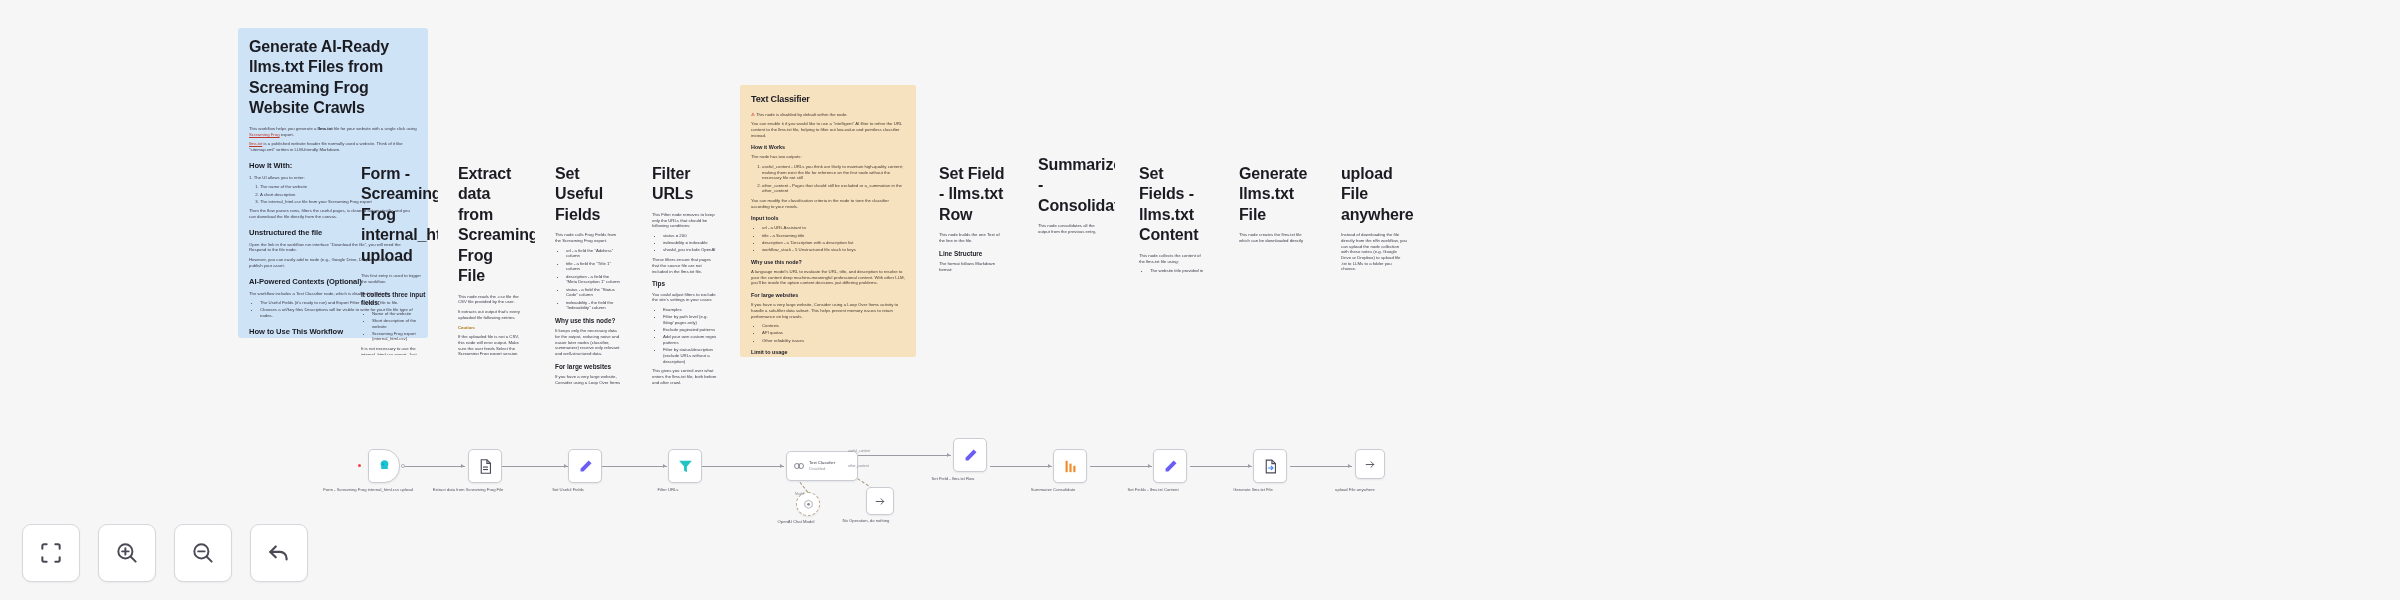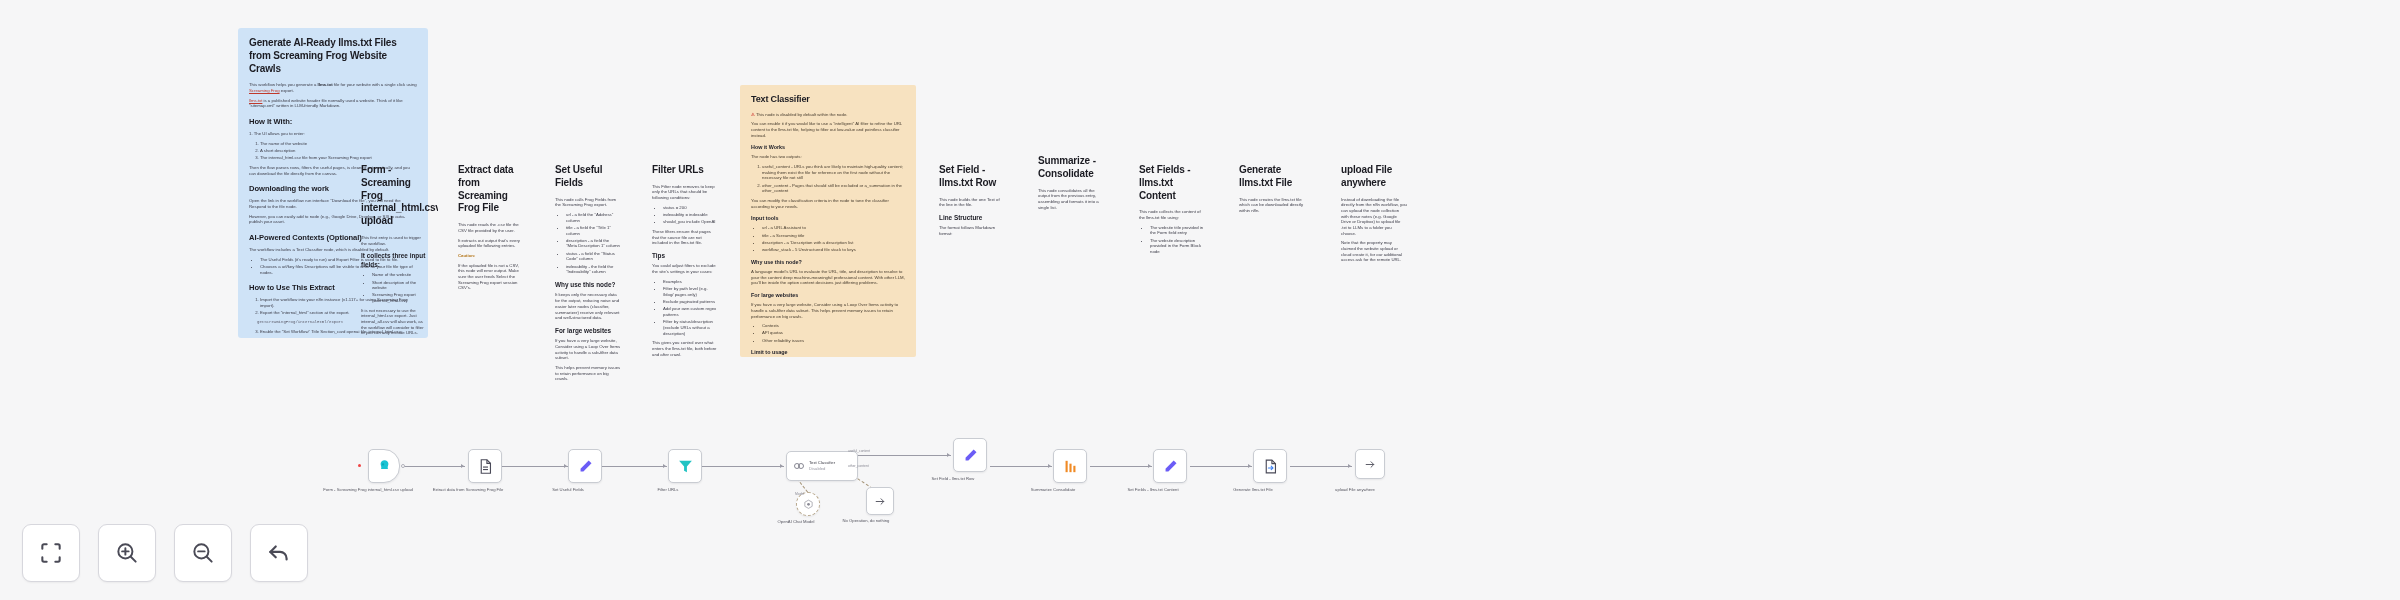--- a/index.html
+++ b/index.html
@@ -22,21 +22,21 @@
     padding: 9px 11px 10px 11px;
     overflow: hidden;
     line-height: 1.32;
     color: #2b2b35;
   }
   .note.blue { background: #cfe3f7; border-radius: 3px; }
   .note.plain { background: transparent; }
   .note.orange { background: #f7e2c0; border-radius: 2px; }
 
   .note h1 {
-    font-size: 10px; font-weight: 700; line-height: 1.28;
+    font-size: 16px; font-weight: 700; line-height: 1.28;
     letter-spacing: -0.15px; color: #1b1b22; margin-bottom: 7px;
   }
   .note h2 {
     font-size: 7.6px; font-weight: 700; color: #1b1b22;
     margin: 8px 0 4px 0; letter-spacing: -0.05px;
   }
   .note h3 {
     font-size: 6.4px; font-weight: 700; color: #22222a;
     margin: 6px 0 3px 0;
   }
@@ -143,30 +143,30 @@
       <span class="lnk">llms.txt</span><span> is a published website header file normally used a website. Think of it like "sitemap.xml" written in LLM-friendly Markdown.</span>
     </p>
     <h2>How It With:</h2>
     <p>1. The UI allows you to enter:</p>
     <ol>
       <li>The name of the website</li>
       <li>A short description</li>
       <li>The internal_html.csv file from your Screaming Frog export</li>
     </ol>
     <p>Then the flow parses rows, filters the useful pages, is cleaned automatically, and you can download the file directly from the canvas.</p>
-    <h2>Downloading the work</h2>
+    <h2>Unstructured the file</h2>
     <p>Open the link in the workflow run interface "Download the file", you will need the Respond to the file node.</p>
     <p>However, you can easily add to node (e.g., Google Drive, Dropbox, or S3) to auto-publish your asset.</p>
     <h2>AI-Powered Contexts (Optional)</h2>
     <p>The workflow includes a Text Classifier node, which is disabled by default.</p>
     <ul>
       <li>The Useful Fields (it's ready to run) and Export Filter is used to file to file.</li>
       <li>Chooses a url/key files Descriptions will be visible to write for your file file type of nodes.</li>
     </ul>
-    <h2>How to Use This Extract</h2>
+    <h2>How to Use This Workflow</h2>
     <ol>
       <li>Import the workflow into your n8n instance (v1.117+ for using Screaming Frog import).</li>
       <li>Export the "internal_html" section at the export.</li>
     </ol>
     <span class="code">getScreamingFrog/internalHtml/export</span>
     <ol start="3">
       <li>Enable the "Set Workflow" Title Section_card openai file: internal_html.csv</li>
 
     </ol>
 

